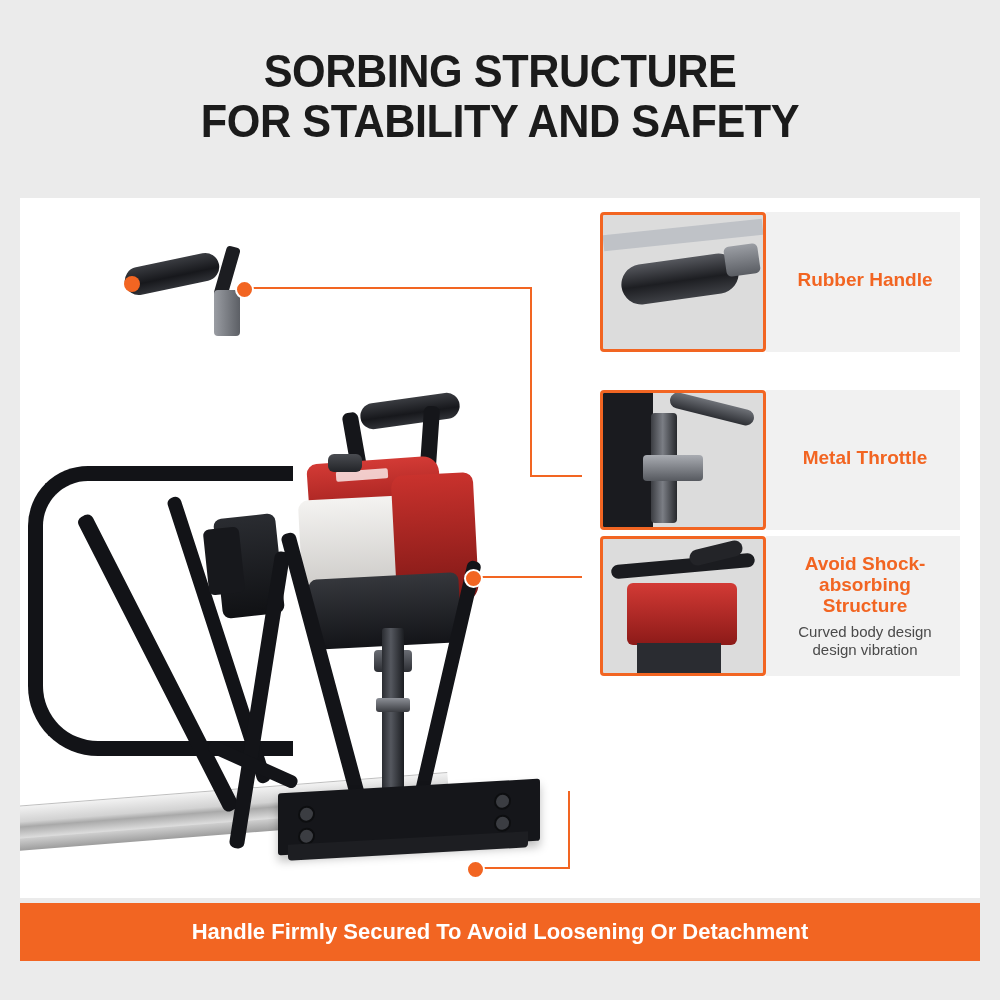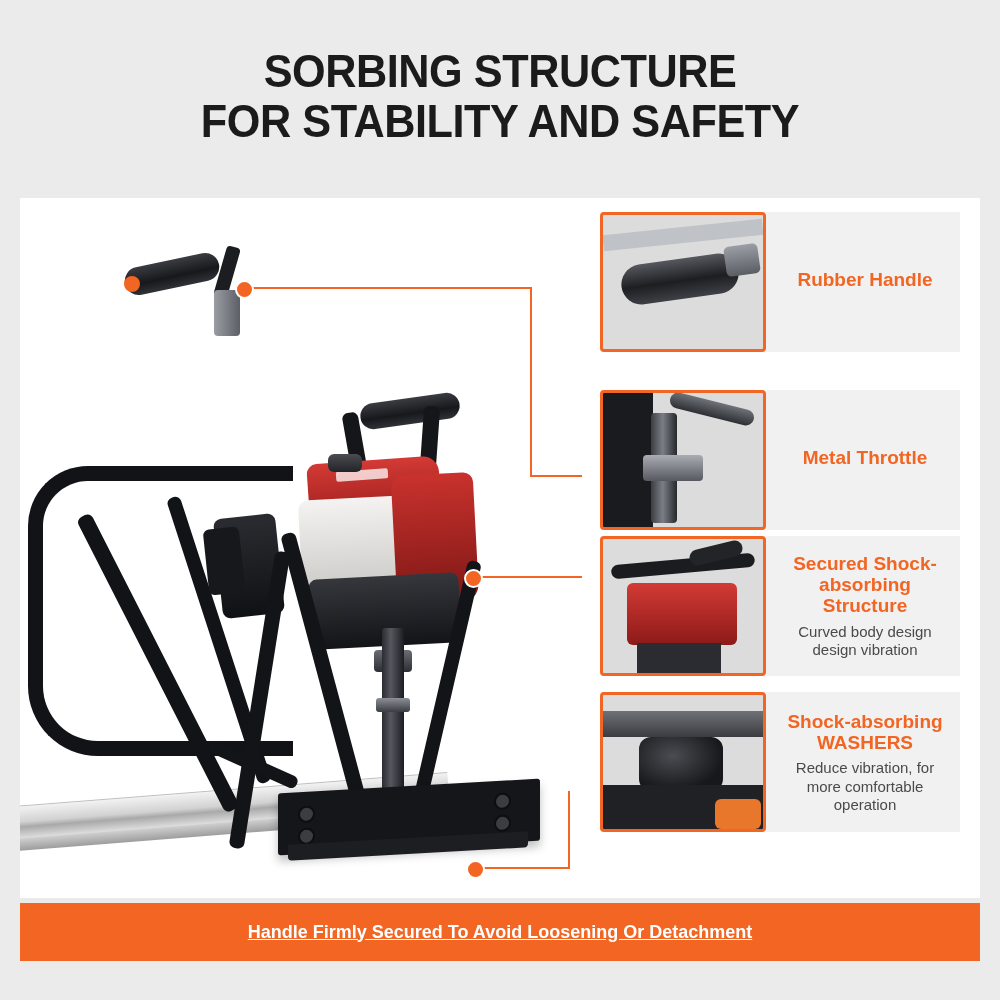--- a/index.html
+++ b/index.html
@@ -459,23 +459,22 @@
     top: 903px;
     width: 960px;
     height: 58px;
     background: #f26522;
     display: flex;
     align-items: center;
     justify-content: center;
   }
   .footer span {
     color: #ffffff;
-    font-size: 18px;
+    font-size: 22px;
     font-weight: bold;
-    text-decoration: underline;
   }
 </style>
 </head>
 <body>
 
 <div class="page">
 
   <div class="headline">
     <span class="l1">SORBING STRUCTURE</span>
     <span class="l2">FOR STABILITY AND SAFETY</span>
@@ -563,37 +562,25 @@
       </div>
 
       <div class="card" style="top:338px;">
         <div class="thumb">
           <div class="th3-bar"></div>
           <div class="th3-grip"></div>
           <div class="th3-red"></div>
           <div class="th3-base"></div>
         </div>
         <div class="text">
-          <div class="ttl">Secured Shock-absorbing Structure</div>
+          <div class="ttl">Avoid Shock-absorbing Structure</div>
           <div class="desc">Curved body design design vibration</div>
         </div>
       </div>
 
-      <div class="card" style="top:494px;">
-        <div class="thumb">
-          <div class="th4-plate"></div>
-          <div class="th4-washer"></div>
-          <div class="th4-dark"></div>
-          <div class="th4-orange"></div>
-        </div>
-        <div class="text">
-          <div class="ttl">Shock-absorbing WASHERS</div>
-          <div class="desc">Reduce vibration, for more comfortable operation</div>
-        </div>
-      </div>
 
     </div>
   </div>
 
   <div class="footer">
     <span>Handle Firmly Secured To Avoid Loosening Or Detachment</span>
   </div>
 
 </div>
 

